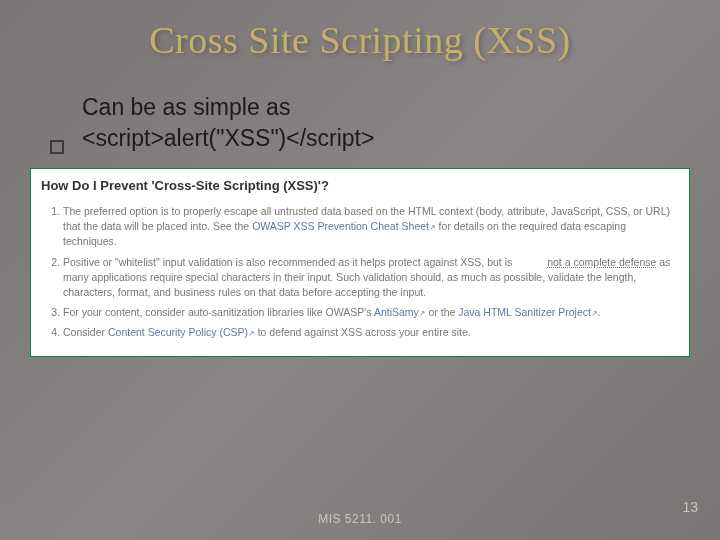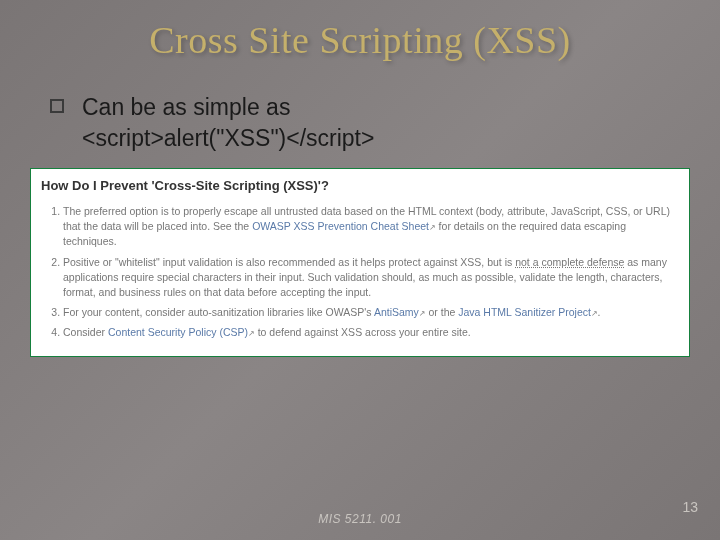--- a/index.html
+++ b/index.html
@@ -19,21 +19,21 @@
     text-align: center;
     padding-top: 18px;
     text-shadow: 2px 2px 4px rgba(0,0,0,0.25);
     letter-spacing: 0.5px;
   }
   .body-area {
     padding: 30px 50px 0 50px;
   }
   .bullet-row {
     display: flex;
-    align-items: flex-start;
+    align-items: flex-end;
     gap: 18px;
   }
   .bullet-square {
     width: 14px;
     height: 14px;
     border: 2px solid #3a3a3a;
     margin-top: 7px;
     flex-shrink: 0;
   }
   .bullet-text {
@@ -68,35 +68,35 @@
   }
   .embed-ol li {
     margin-bottom: 5px;
     filter: blur(0.5px);
   }
   .link-ish {
     color: #5a7aa8;
   }
   .underline-ish {
     text-decoration: underline dotted;
+    margin-left: 32px;
   }
   .ext-icon {
     font-size: 8px;
     color: #888;
   }
   .footer-center {
     position: absolute;
     bottom: 14px;
     left: 0;
     right: 0;
     text-align: center;
     font-size: 12px;
     color: #c9c5c0;
     letter-spacing: 0.5px;
-    font-style: italic;
   }
   .footer-right {
     position: absolute;
     bottom: 25px;
     right: 22px;
     font-size: 14px;
     color: #c9c5c0;
   }
 </style>
 </head>

